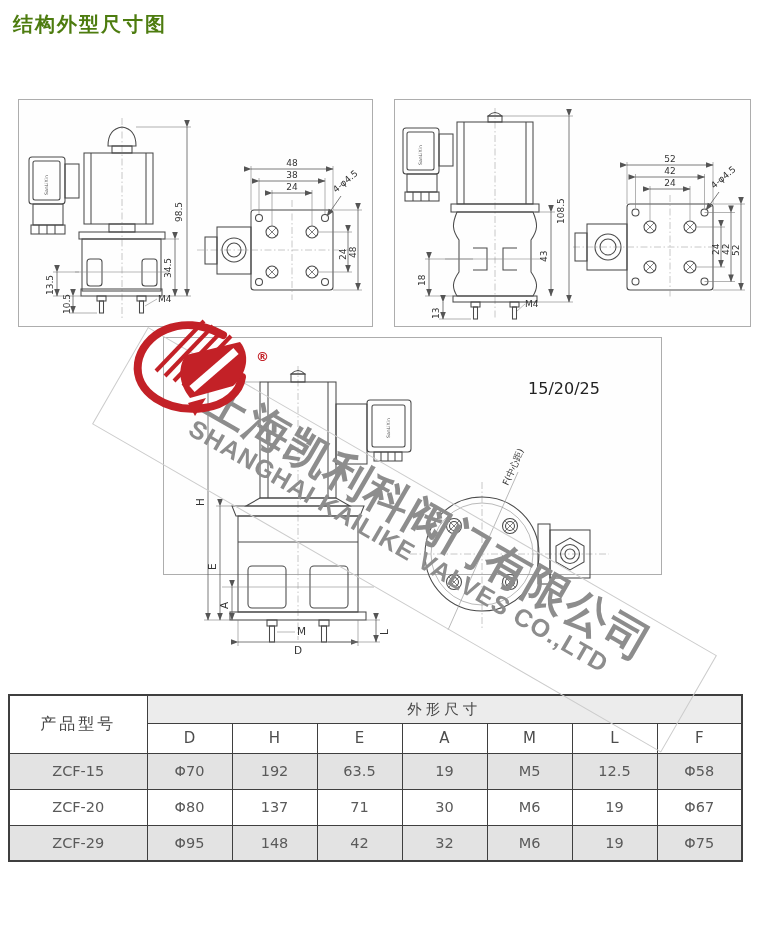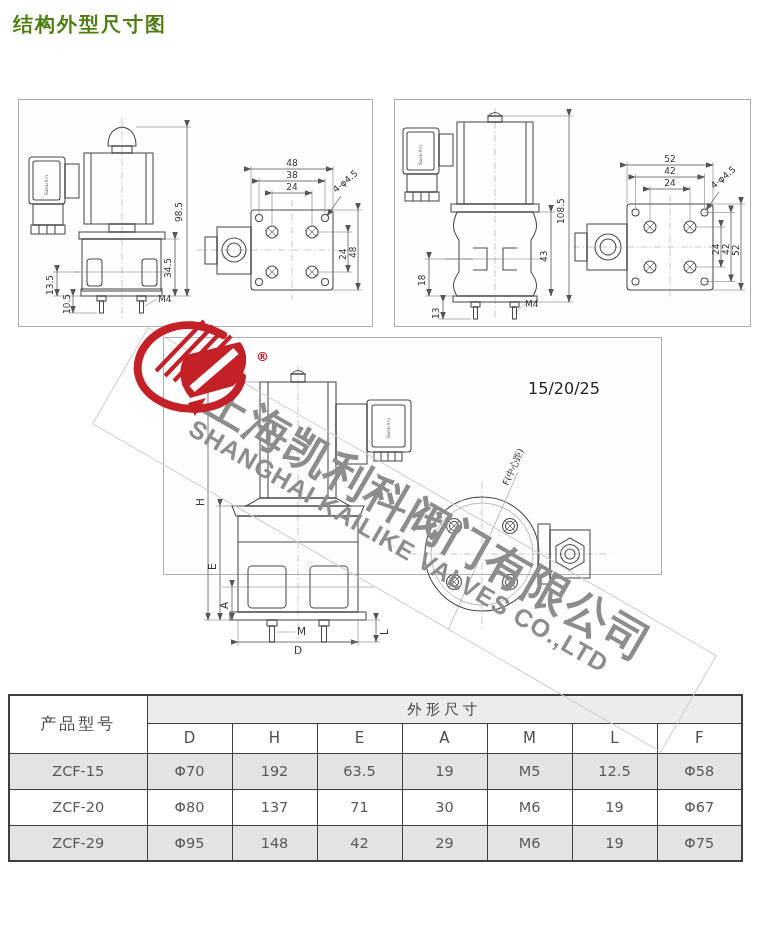--- a/index.html
+++ b/index.html
@@ -452,19 +452,19 @@
     <td>30</td>
     <td>M6</td>
     <td>19</td>
     <td>Φ67</td>
   </tr>
   <tr class="dr shade">
     <td>ZCF-29</td>
     <td>Φ95</td>
     <td>148</td>
     <td>42</td>
-    <td>29</td>
+    <td>32</td>
     <td>M6</td>
     <td>19</td>
     <td>Φ75</td>
   </tr>
 </tbody>
   </table>
 
 </body></html>

